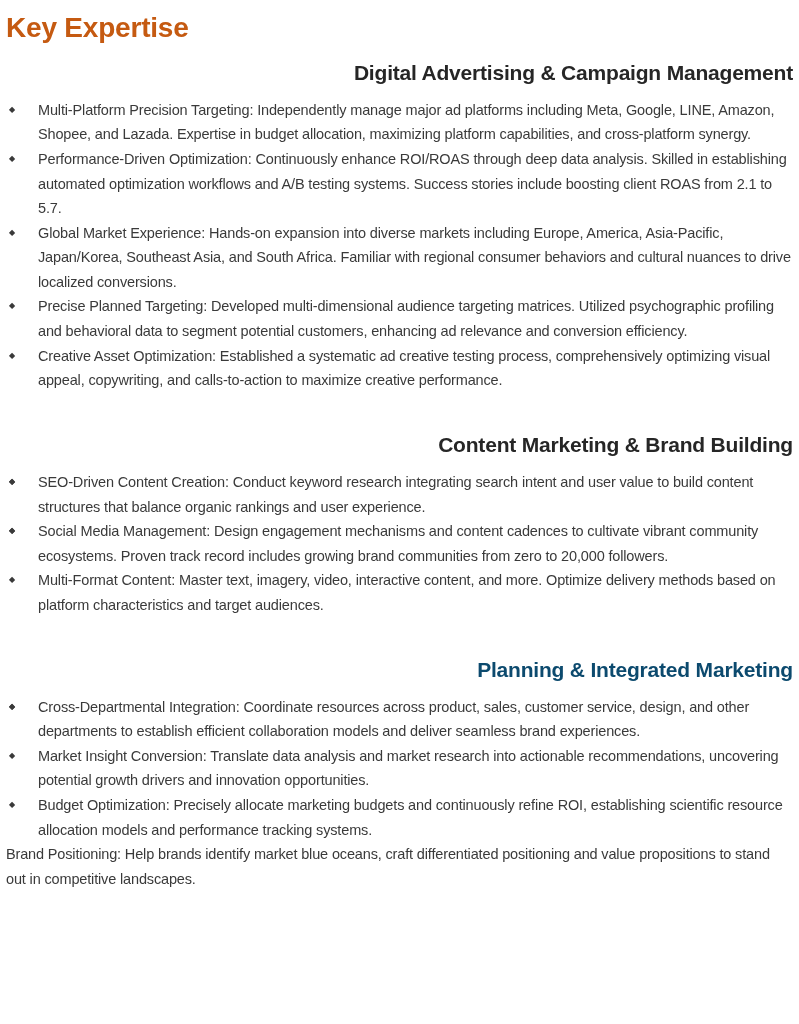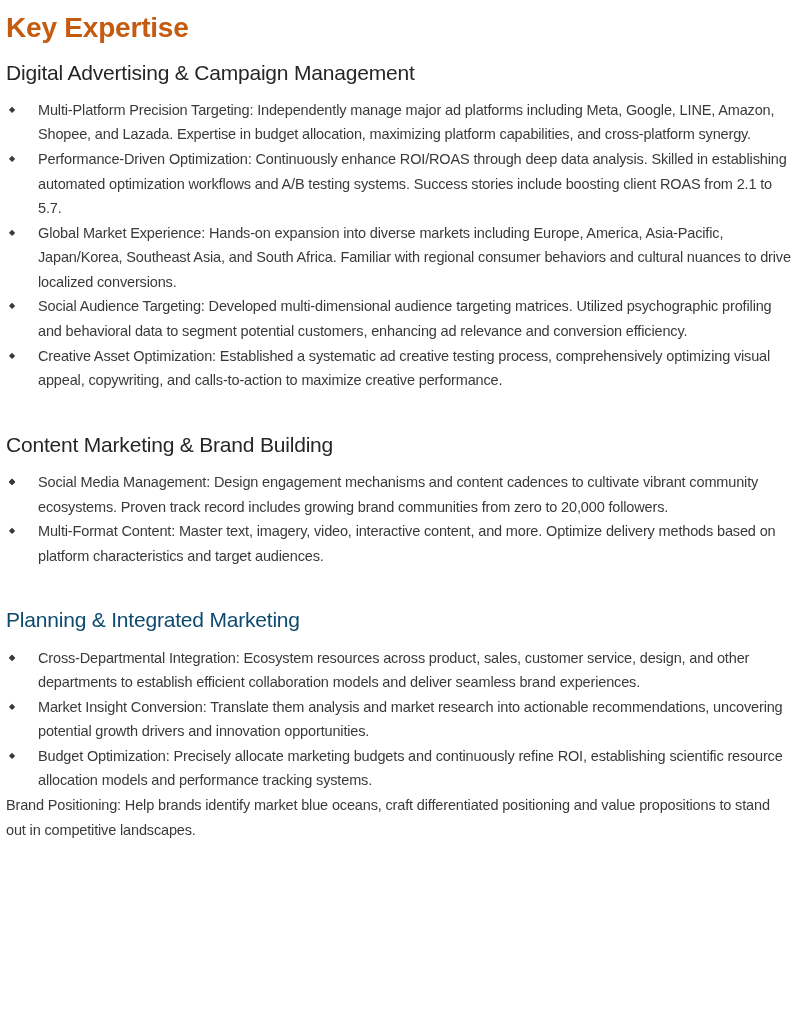--- a/index.html
+++ b/index.html
@@ -23,24 +23,25 @@
   }
   .page-title {
     font-size: 28px;
     font-weight: 700;
     line-height: 1.2;
     margin: 0 0 16px 0;
     letter-spacing: -0.2px;
   }
   .section-heading {
     font-size: 21px;
-    font-weight: 400;
+    font-weight: 700;
     line-height: 1.15;
     margin: 0 0 13px 0;
     letter-spacing: -0.2px;
+    text-align: right;
   }
   .section + .section .section-heading {
     margin-top: 40px;
   }
   .bullet-list {
     list-style: none;
     margin: 0;
     padding: 0;
   }
   .bullet-item {
@@ -81,37 +82,38 @@
       <li class="bullet-item">
         <span class="bullet-marker">◆</span>
         <span>Performance-Driven Optimization: Continuously enhance ROI/ROAS through deep data analysis. Skilled in establishing automated optimization workflows and A/B testing systems. Success stories include boosting client ROAS from 2.1 to 5.7.</span>
       </li>
       <li class="bullet-item">
         <span class="bullet-marker">◆</span>
         <span>Global Market Experience: Hands-on expansion into diverse markets including Europe, America, Asia-Pacific, Japan/Korea, Southeast Asia, and South Africa. Familiar with regional consumer behaviors and cultural nuances to drive localized conversions.</span>
       </li>
       <li class="bullet-item">
         <span class="bullet-marker">◆</span>
-        <span>Social Audience Targeting: Developed multi-dimensional audience targeting matrices. Utilized psychographic profiling and behavioral data to segment potential customers, enhancing ad relevance and conversion efficiency.</span>
+        <span>Precise Planned Targeting: Developed multi-dimensional audience targeting matrices. Utilized psychographic profiling and behavioral data to segment potential customers, enhancing ad relevance and conversion efficiency.</span>
       </li>
       <li class="bullet-item">
         <span class="bullet-marker">◆</span>
         <span>Creative Asset Optimization: Established a systematic ad creative testing process, comprehensively optimizing visual appeal, copywriting, and calls-to-action to maximize creative performance.</span>
       </li>
     </ul>
   </div>
 
   <div class="section">
     <h2 class="section-heading" style="color: rgb(38, 38, 38);">Content Marketing &amp; Brand Building</h2>
     <ul class="bullet-list">
       <li class="bullet-item">
         <span class="bullet-marker">◆</span>
       </li>
       <li class="bullet-item">
         <span class="bullet-marker">◆</span>
+        <span>SEO-Driven Content Creation: Conduct keyword research integrating search intent and user value to build content structures that balance organic rankings and user experience.</span>
       </li>
       <li class="bullet-item">
         <span class="bullet-marker">◆</span>
       </li>
       <li class="bullet-item">
         <span class="bullet-marker">◆</span>
         <span>Social Media Management: Design engagement mechanisms and content cadences to cultivate vibrant community ecosystems. Proven track record includes growing brand communities from zero to 20,000 followers.</span>
       </li>
       <li class="bullet-item">
         <span class="bullet-marker">◆</span>
@@ -121,25 +123,25 @@
   </div>
 
   <div class="section">
     <h2 class="section-heading" style="color: #0c4a6e;">Planning &amp; Integrated Marketing</h2>
     <ul class="bullet-list">
       <li class="bullet-item">
         <span class="bullet-marker">◆</span>
       </li>
       <li class="bullet-item">
         <span class="bullet-marker">◆</span>
-        <span>Cross-Departmental Integration: Ecosystem resources across product, sales, customer service, design, and other departments to establish efficient collaboration models and deliver seamless brand experiences.</span>
+        <span>Cross-Departmental Integration: Coordinate resources across product, sales, customer service, design, and other departments to establish efficient collaboration models and deliver seamless brand experiences.</span>
       </li>
       <li class="bullet-item">
         <span class="bullet-marker">◆</span>
-        <span>Market Insight Conversion: Translate them analysis and market research into actionable recommendations, uncovering potential growth drivers and innovation opportunities.</span>
+        <span>Market Insight Conversion: Translate data analysis and market research into actionable recommendations, uncovering potential growth drivers and innovation opportunities.</span>
       </li>
       <li class="bullet-item">
         <span class="bullet-marker">◆</span>
         <span>Budget Optimization: Precisely allocate marketing budgets and continuously refine ROI, establishing scientific resource allocation models and performance tracking systems.</span>
       </li>
     </ul>
   </div>
 
   <p class="closing-paragraph">Brand Positioning: Help brands identify market blue oceans, craft differentiated positioning and value propositions to stand out in competitive landscapes.</p>
 

